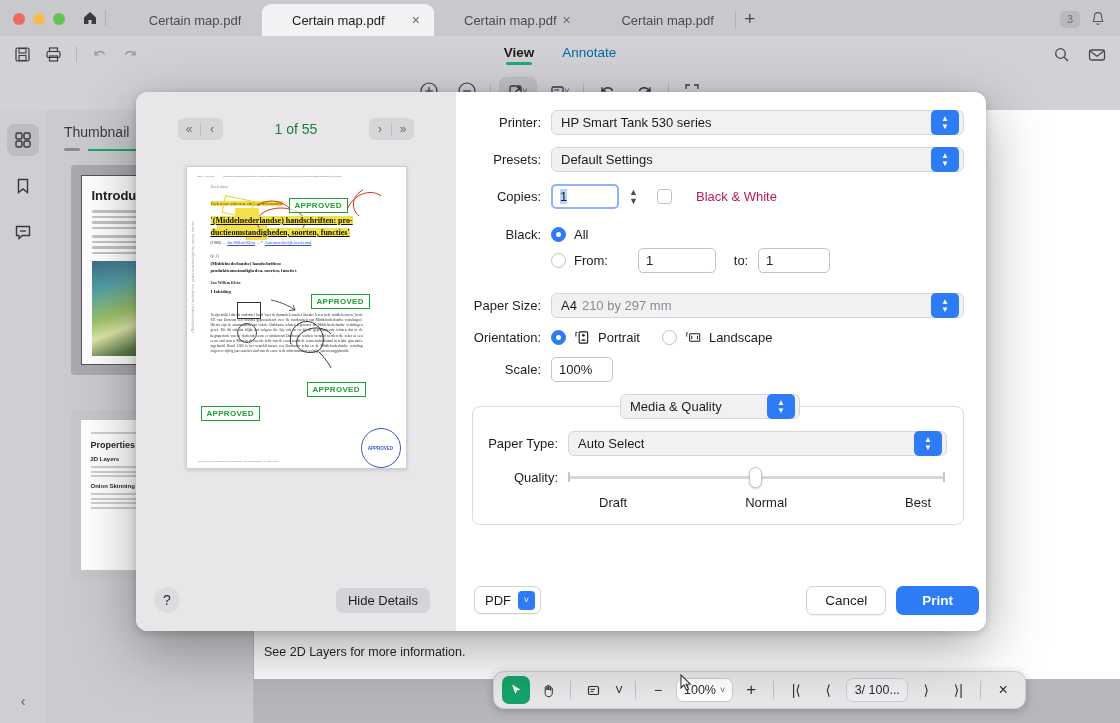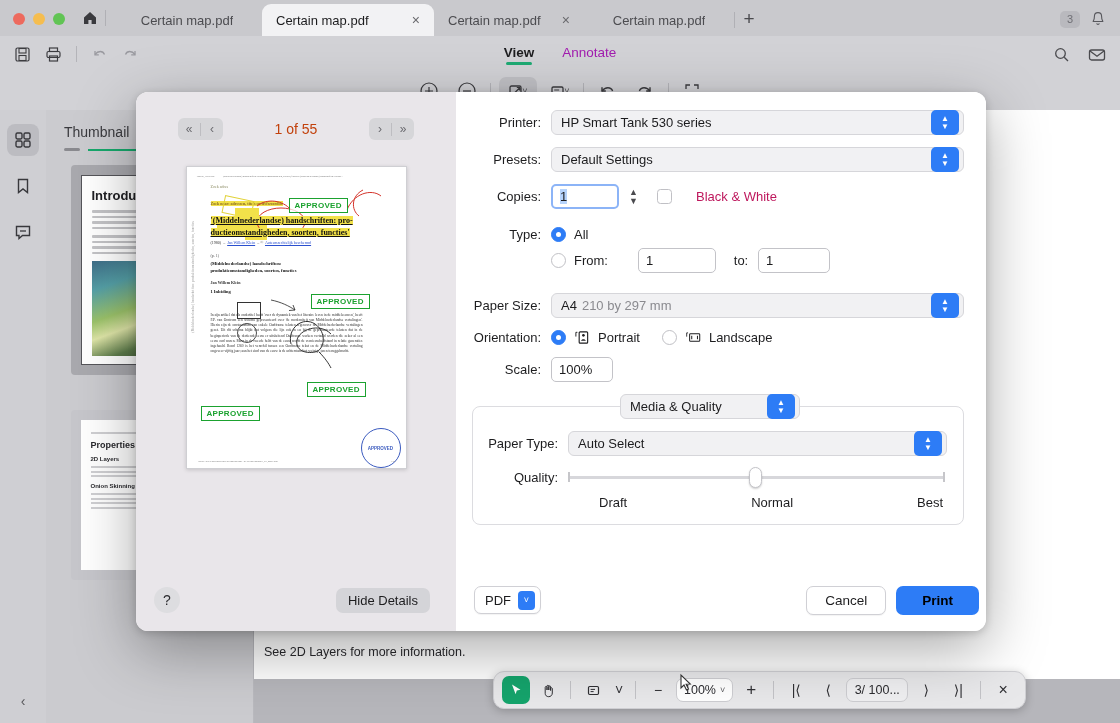--- a/index.html
+++ b/index.html
@@ -33,42 +33,42 @@
     width: 26px; height: 26px; display:flex; align-items:center; justify-content:center;
     margin: 0 2px 5px 0;
   }
   .tab-sep { width:1px; height:16px; background:#b0b0b5; margin: 0 6px 10px 0; }
   .tab {
     height: 32px; min-width: 150px; max-width: 168px;
     display:flex; align-items:center; justify-content:center; gap:6px;
     font-size: 13px; color:#4c4c50; position: relative;
     padding: 0 14px; white-space: nowrap; overflow:hidden;
   }
-  .tab .tlabel { overflow:hidden; text-overflow: ellipsis; }
+  .tab .tlabel { overflow:hidden; text-overflow: ellipsis; margin-left: 16px; }
   .tab.active {
     background: #f2f2f4; border-radius: 9px 9px 0 0; color:#1c1c1e;
     min-width: 172px;
   }
   .tab .tclose { font-size: 14px; color:#6a6a6e; line-height:1; margin-left:auto; }
   .tab-div { width:1px; height:16px; background:#b0b0b5; margin-bottom:8px; }
   .newtab { width:28px; height:28px; display:flex;align-items:center;justify-content:center;
     font-size:19px; color:#4a4a4e; margin-bottom:3px; }
   .tabbar-right { margin-left:auto; display:flex; align-items:center; gap:10px; padding:0 14px 8px 0; }
   .badge3 { background:#b9b9be; color:#6f6f75; font-size:11px; border-radius:5px;
     padding:2px 7px; line-height:1.2; }
 
   
   .menurow {
     height: 36px; background: #d2d2d6; display:flex; align-items:center;
     padding: 0 14px; gap: 14px; flex: 0 0 36px; position:relative;
   }
   .ic { color:#3c3c40; display:flex; align-items:center; justify-content:center; }
   .vdiv { width:1px; height:16px; background:#b4b4b9; }
   .tabs-center { position:absolute; left:0; right:0; display:flex; justify-content:center; gap:28px; }
-  .mtab { font-size:13.5px; color:#a21caf; position:relative; padding-bottom:4px; }
+  .mtab { font-size:13.5px; color:#0369a1; position:relative; padding-bottom:4px; }
   .mtab.on { color:#1d1d1f; font-weight:bold; }
   .mtab.on::after {
     content:""; position:absolute; left:50%; transform:translateX(-50%);
     bottom:-1px; width:26px; height:3px; border-radius:2px; background:#1eaa73;
   }
   .menurow-right { margin-left:auto; display:flex; gap:18px; align-items:center; }
 
   
   .toolrow2 {
     height: 38px; background:#d2d2d6; display:flex; align-items:center;
@@ -148,21 +148,21 @@
     align-items:center; padding-top:22px; }
   .nav-row { display:flex; align-items:center; justify-content:center; width:100%;
     padding: 0 20px; position:relative; height:30px; }
   .nav-grp { position:absolute; display:flex; align-items:center; background:#d6d6d9;
     border-radius:6px; height:22px; }
   .nav-grp.l { left:42px; }
   .nav-grp.r { right:42px; }
   .nav-btn { width:22px; display:flex; align-items:center; justify-content:center;
     font-size:12px; color:#6b6b70; }
   .nav-div { width:1px; height:13px; background:#bdbdc1; }
-  .page-count { font-size:14px; color:#c2410c; }
+  .page-count { font-size:14px; color:#15803d; }
 
   .preview {
     width: 221px; height: 303px; background:#fff; margin-top: 22px;
     border:1px solid #cfcfd3; box-shadow:0 1px 4px rgba(0,0,0,.16);
     position:relative; overflow:hidden; padding: 8px 10px;
     font-family:"Liberation Serif", serif;
   }
   .pv-head { font-size:2.4px; color:#6a6a6a; display:flex; gap:8px; margin-bottom:5px; }
   .pv-side { position:absolute; left:4px; top:54px; font-size:3px; color:#9a9a9a;
     writing-mode: vertical-rl; transform: rotate(180deg); letter-spacing:.2px;}
@@ -238,21 +238,21 @@
     padding: 0 7px 0 18px; gap:10px; }
   .pdf-btn { display:flex; align-items:center; gap:7px; background:#fff; border:1px solid #d0d0d5;
     border-radius:7px; height:28px; padding:0 5px 0 10px; font-size:13px; color:#1c1c1e;
     box-shadow:0 1px 1px rgba(0,0,0,.05); }
   .pdf-caret { width:17px;height:19px;background:#2d7cf6;border-radius:4px;color:#fff;
     font-size:9px; display:flex;align-items:center;justify-content:center; }
   .btn { border-radius:7px; height:29px; padding:0 18px; font-size:13.5px;
     display:flex; align-items:center; justify-content:center; }
   .btn.cancel { background:#fff; border:1px solid #d0d0d5; color:#1c1c1e;
     box-shadow:0 1px 1px rgba(0,0,0,.05); }
-  .btn.print { background:#2d7cf6; color:#000000; font-weight:bold; padding:0 26px; }
+  .btn.print { background:#2d7cf6; color:#ffffff; font-weight:bold; padding:0 26px; }
 </style>
 </head>
 <body>
 
 <div id="root">
 
   <div class="app-window">
 
     <div class="tabbar">
       <div class="traffic">
@@ -623,21 +623,21 @@
           <span class="flabel">Copies:</span>
           <span class="textfield tf-focus" style="width:68px">
             <span class="tf-sel">1</span>
           </span>
           <span class="stepper">▲<br>▼</span>
           <span class="chk"></span>
           <span class="chk-lbl">Black &amp; White</span>
         </div>
 
         <div class="frow" style="margin-top:18px;margin-bottom:6px">
-          <span class="flabel">Type:</span>
+          <span class="flabel">Black:</span>
           <span class="radio on"></span>
           <span class="rlbl">All</span>
         </div>
 
         <div class="frow">
           <span class="flabel"></span>
           <span class="radio"></span>
           <span class="rlbl" style="width:64px">From:</span>
           <span class="textfield" style="width:78px">1</span>
           <span class="rlbl" style="width:34px;text-align:center">to:</span>
@@ -698,21 +698,21 @@
           </div>
           <div class="frow" style="margin-bottom:4px">
             <span class="flabel">Quality:</span>
             <span class="slider-wrap">
               <span class="slider-track"></span>
               <span class="slider-cap" style="left:0"></span>
               <span class="slider-cap" style="right:0"></span>
               <span class="slider-knob"></span>
             </span>
           </div>
-          <div class="slider-labels" style="margin-left:126px;margin-right:20px">
+          <div class="slider-labels" style="margin-left:126px;margin-right:32px">
             <span>Draft</span>
             <span>Normal</span>
             <span>Best</span>
           </div>
         </div>
       </div>
     </div>
 
     <div class="dlg-foot">
       <div class="foot-left">

